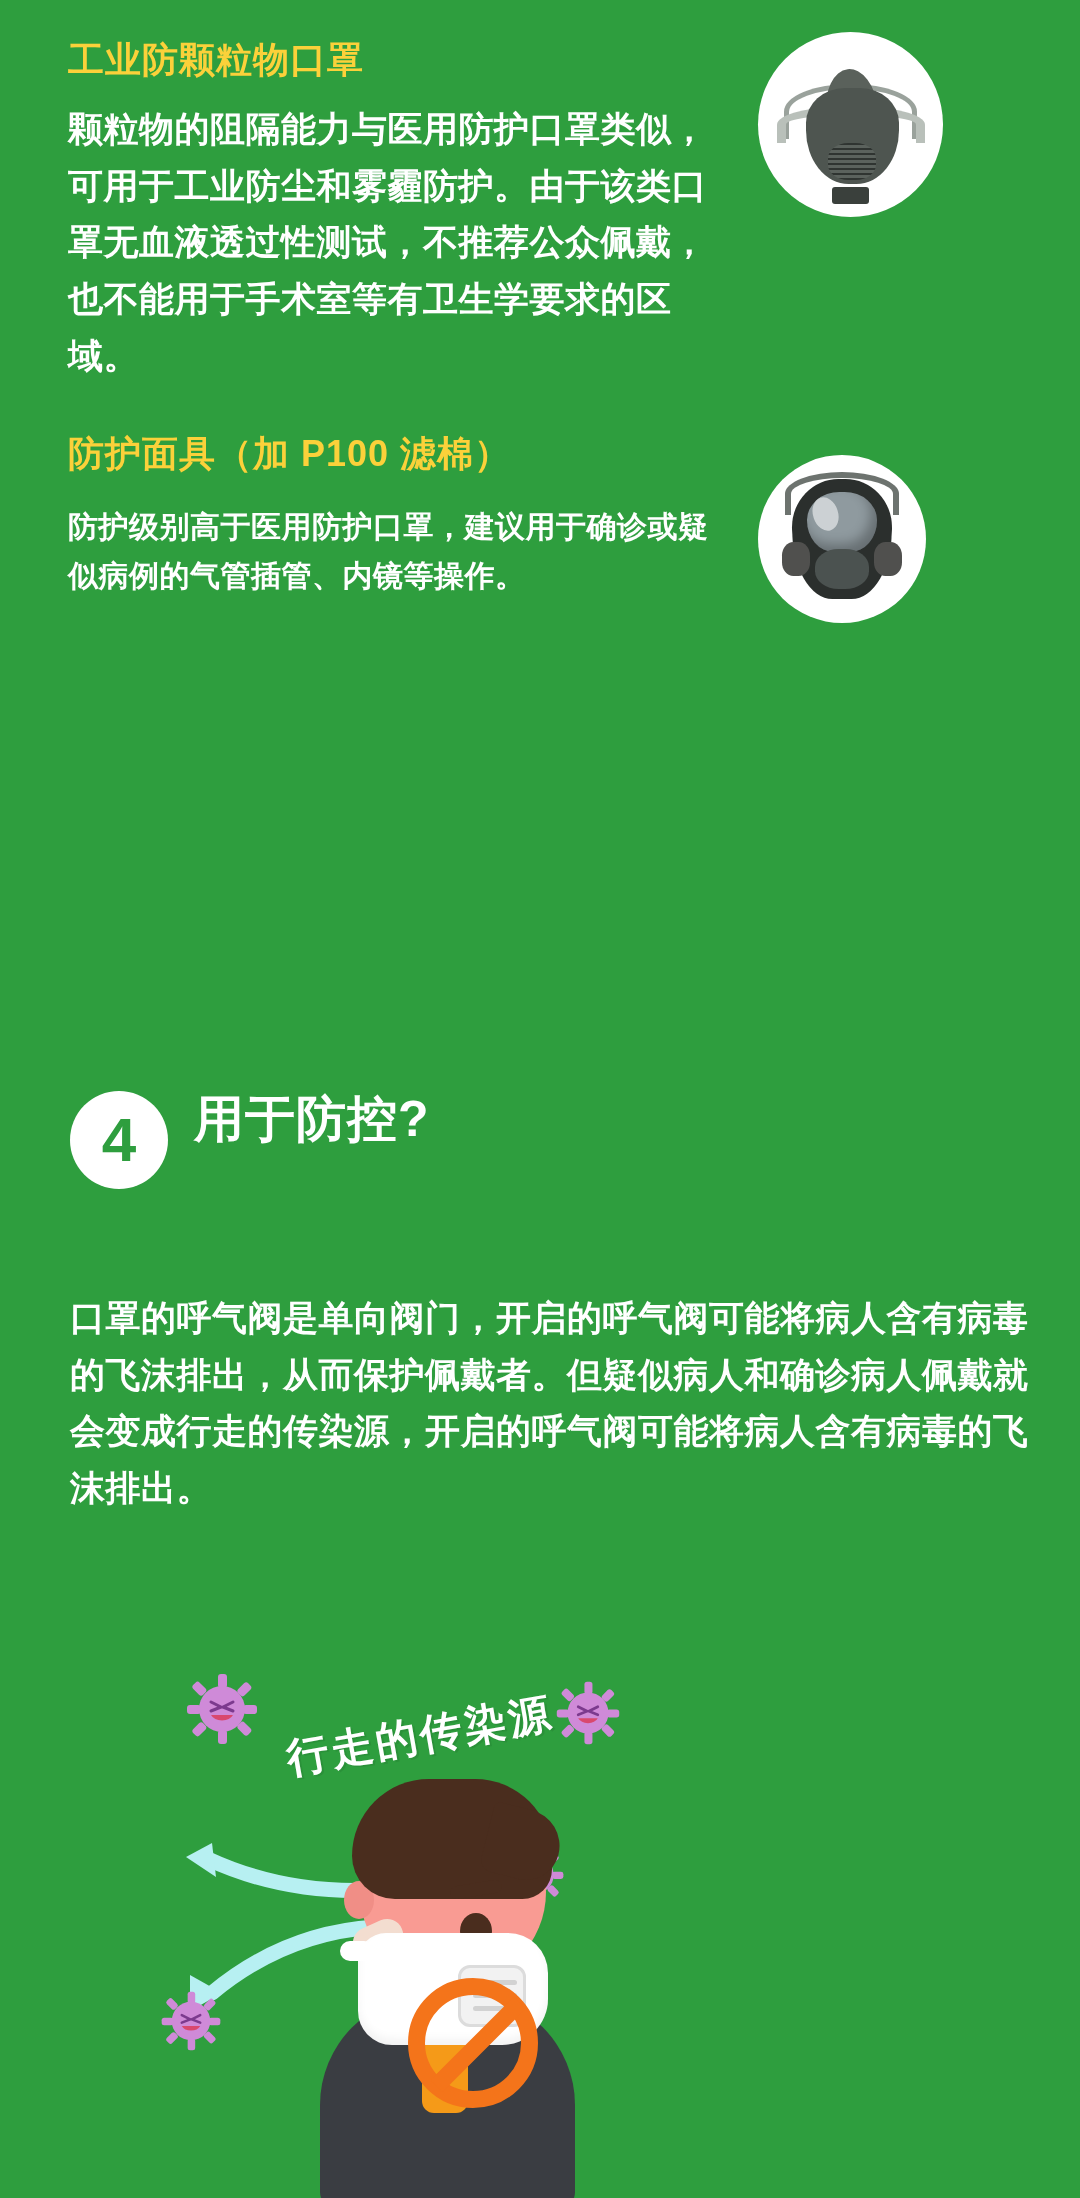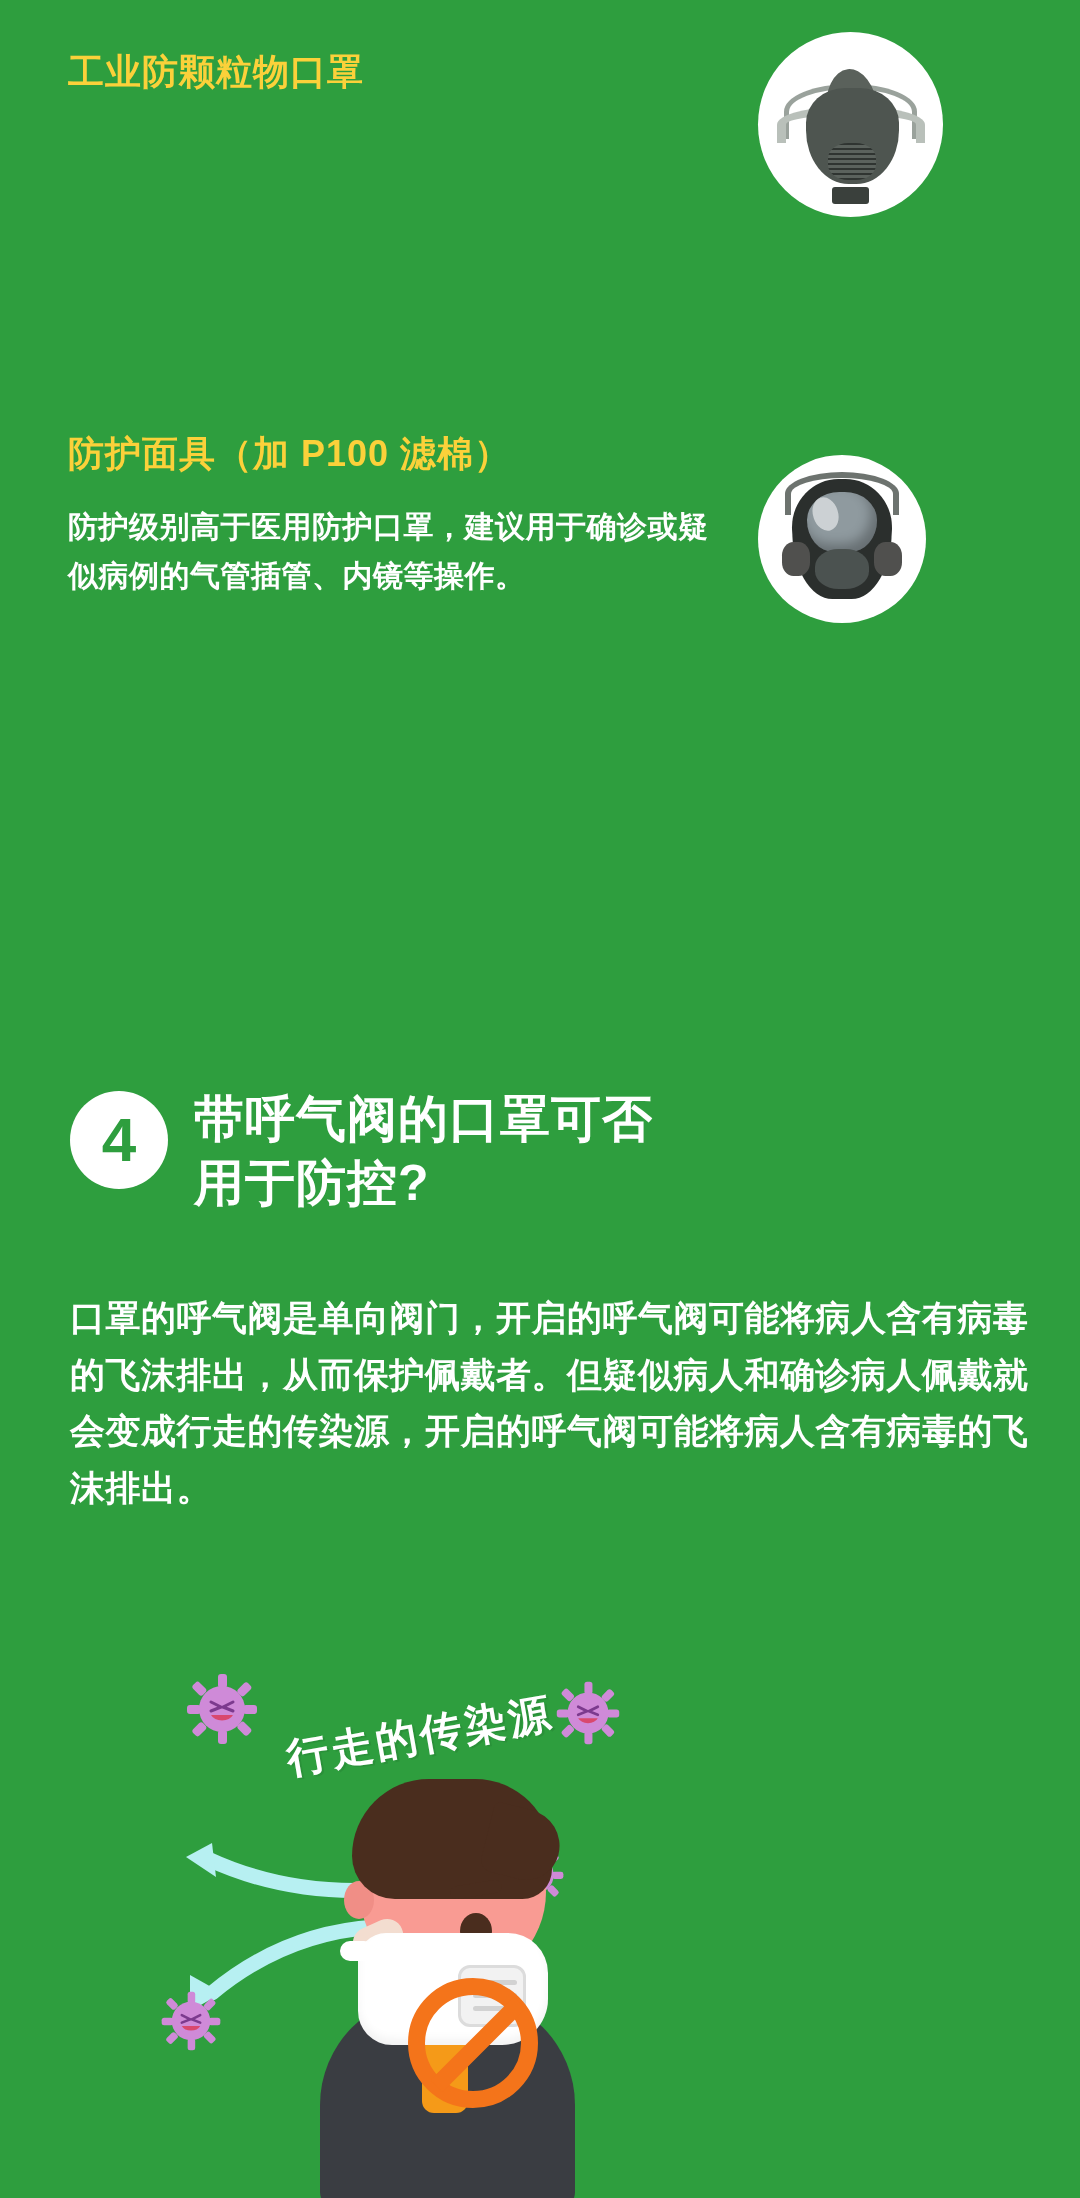--- a/index.html
+++ b/index.html
@@ -15,21 +15,21 @@
     color:#fbd13a; font-weight:bold; letter-spacing:1px;
     white-space:nowrap;
   }
   .body-text {
     color:#ffffff; font-weight:bold; line-height:1.62;
     letter-spacing:0.5px;
   }
 
   
   #sec1 { position:absolute; left:68px; top:36px; width:660px; }
-  #sec1 .sec-heading { font-size:36px; margin-bottom:16px;margin-top:12px; }
+  #sec1 .sec-heading { font-size:36px; margin-bottom:16px; }
   #sec1 .body-text   { font-size:35px; width:650px; }
 
   
   .prod-circle {
     position:absolute; border-radius:50%; background:#ffffff;
     overflow:hidden;
   }
   #prod1 { left:758px; top:32px; width:185px; height:185px; }
   #prod2 { left:758px; top:455px; width:168px; height:168px; }
 
@@ -223,20 +223,21 @@
   #v3 { left:505px; top:185px; }
   #v4 { left:160px; top:330px; }
 </style>
 </head>
 <body>
 
 <div class="page">
 
   <div id="sec1">
     <div class="sec-heading">工业防颗粒物口罩</div>
+    <div class="body-text">颗粒物的阻隔能力与医用防护口罩类似，可用于工业防尘和雾霾防护。由于该类口罩无血液透过性测试，不推荐公众佩戴，也不能用于手术室等有卫生学要求的区域。</div>
   </div>
 
   <div class="prod-circle" id="prod1">
     <div class="hfr-strap"></div>
     <div class="hfr-nose"></div>
     <div class="hfr-strap2"></div>
     <div class="hfr-body"></div>
     <div class="hfr-vent"></div>
     <div class="hfr-clip"></div>
   </div>
@@ -253,21 +254,20 @@
     <div class="ffm-lens-hi"></div>
     <div class="ffm-cart-l"></div>
     <div class="ffm-cart-r"></div>
     <div class="ffm-mouth"></div>
   </div>
 
   <div id="q4">
     <div class="q4-row">
       <div class="q4-badge">4</div>
       <div class="q4-title">
-        <div>带呼气阀的口罩可否</div>
         <div>用于防控?</div>
       </div>
     </div>
   </div>
 
   <div id="q4-body" class="body-text">口罩的呼气阀是单向阀门，开启的呼气阀可能将病人含有病毒的飞沫排出，从而保护佩戴者。但疑似病人和确诊病人佩戴就会变成行走的传染源，开启的呼气阀可能将病人含有病毒的飞沫排出。</div>
 
   <div id="illu">
 
     <div class="handwritten">行走的传染源</div>

